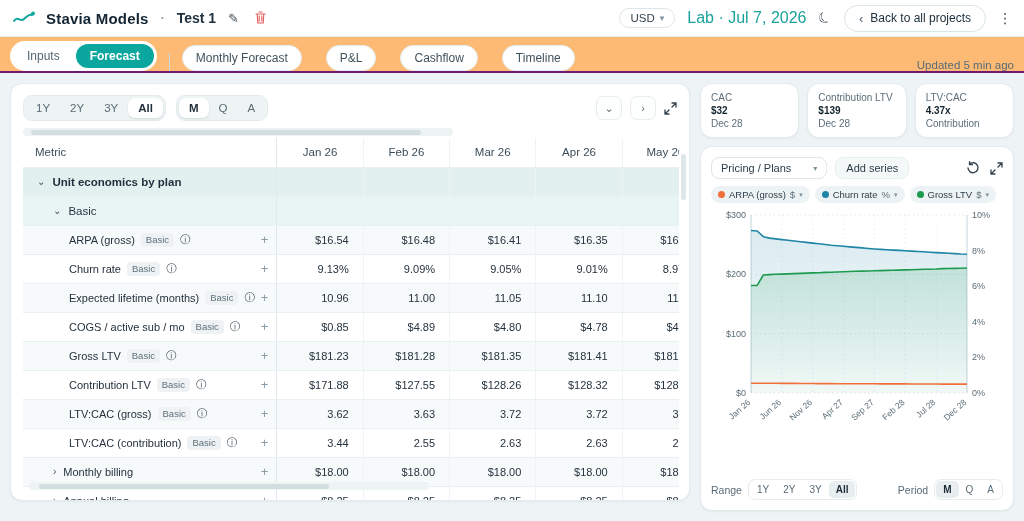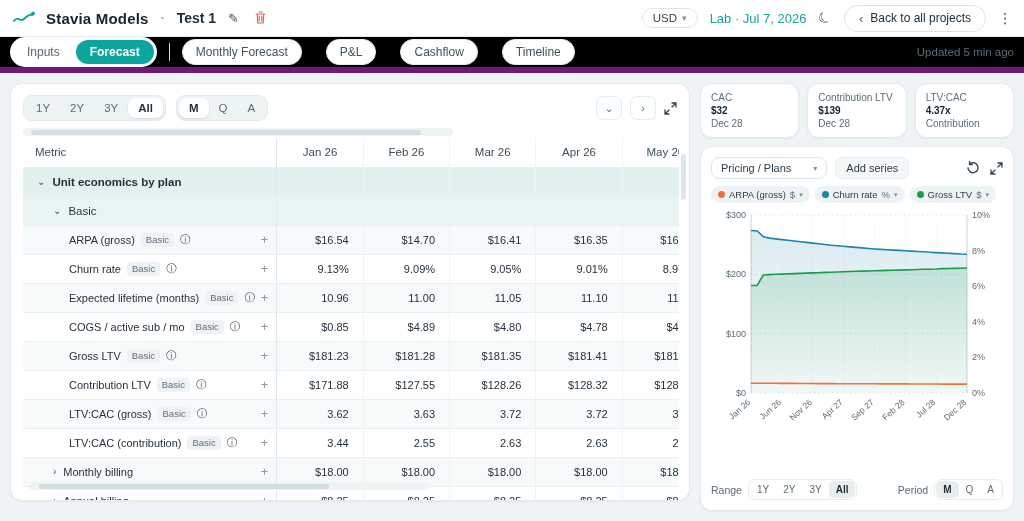--- a/index.html
+++ b/index.html
@@ -10,28 +10,28 @@
   .app-header { height:36px; background:#fff; display:flex; align-items:center; padding:0 12px; gap:8px; }
   .logo { display:flex; align-items:center; margin-right:2px; }
   .app-title { font-size:15px; font-weight:bold; color:#132433; letter-spacing:.2px; }
   .title-dot { color:#8aa0ab; margin:0 4px; font-weight:bold; }
   .project-name { font-size:14px; color:#1d2f3d; font-weight:bold; }
   .icon-btn { background:none; border:none; cursor:pointer; font-size:13px; color:#42505c; padding:2px 4px; line-height:1; }
   .trash { color:#e25c5c; font-size:12px; }
   .header-right { margin-left:auto; display:flex; align-items:center; gap:12px; }
   .usd-pill { border:1px solid #dde7ea; border-radius:14px; background:#fff; padding:3px 10px; font-size:11.5px; color:#33434f; display:flex; gap:5px; align-items:center; cursor:pointer; }
   .usd-pill .chev { font-size:9px; color:#7d929d; }
-  .context-label { color:#1ba29b; font-size:13px; }
+  .context-label { color:#1ba29b; font-size:16px; }
   .moon { font-size:15px; color:#16242f; transform:rotate(-28deg); display:inline-block; cursor:pointer; }
   .back-btn { border:1px solid #d9e4e8; background:#fff; border-radius:16px; padding:5px 14px; font-size:12px; color:#20313e; display:flex; align-items:center; gap:7px; cursor:pointer; }
   .back-btn .chev { color:#50626e; font-size:13px; }
   .kebab { font-size:14px; color:#34434e; cursor:pointer; }
 
   
-  .tab-strip { height:37px; background:#000000; border-top:1px solid #e2ecee; border-bottom:6px solid #701a75; display:flex; align-items:center; padding:0 10px; gap:8px; }
+  .tab-strip { height:37px; background:#fdba74; border-top:1px solid #e2ecee; border-bottom:2px solid #701a75; display:flex; align-items:flex-end; padding:0 10px; gap:8px; }
   .primary-toggle { background:#fff; border-radius:18px; padding:3px; display:flex; gap:2px; }
   .ptab { border:none; background:transparent; border-radius:15px; padding:5px 14px; font-size:12px; color:#54656f; cursor:pointer; }
   .ptab.active { background:#0ba69e; color:#fff; font-weight:bold; }
   .strip-divider { width:1px; height:18px; background:#c9d8dc; margin:0 4px; }
   .stab { border:1px solid #e3ecee; background:#fff; border-radius:16px; padding:5px 13px; font-size:12px; color:#41525d; cursor:pointer; }
   .stab.active { border:1px solid #49b4ad; color:#13a199; }
   .updated { margin-left:auto; color:#5a6c77; font-size:11.5px; }
 
   
   .main { display:flex; gap:10px; padding:10px; height:448px; }
@@ -219,21 +219,21 @@
             <tr class="zebra">
               <td class="metric">
                 <div class="mcell" style="padding-left: 46px;">
                   <span class="row-label">ARPA (gross)</span>
                   <span class="badge">Basic</span>
                   <span class="info-ic">ⓘ</span>
                   <button class="plus-btn">+</button>
                 </div>
               </td>
               <td class="num">$16.54</td>
-              <td class="num">$14.70</td>
+              <td class="num">$16.48</td>
               <td class="num">$16.41</td>
               <td class="num">$16.35</td>
               <td class="num">$16.29</td>
             </tr>
             <tr>
               <td class="metric">
                 <div class="mcell" style="padding-left: 46px;">
                   <span class="row-label">Churn rate</span>
                   <span class="badge">Basic</span>
                   <span class="info-ic">ⓘ</span>

